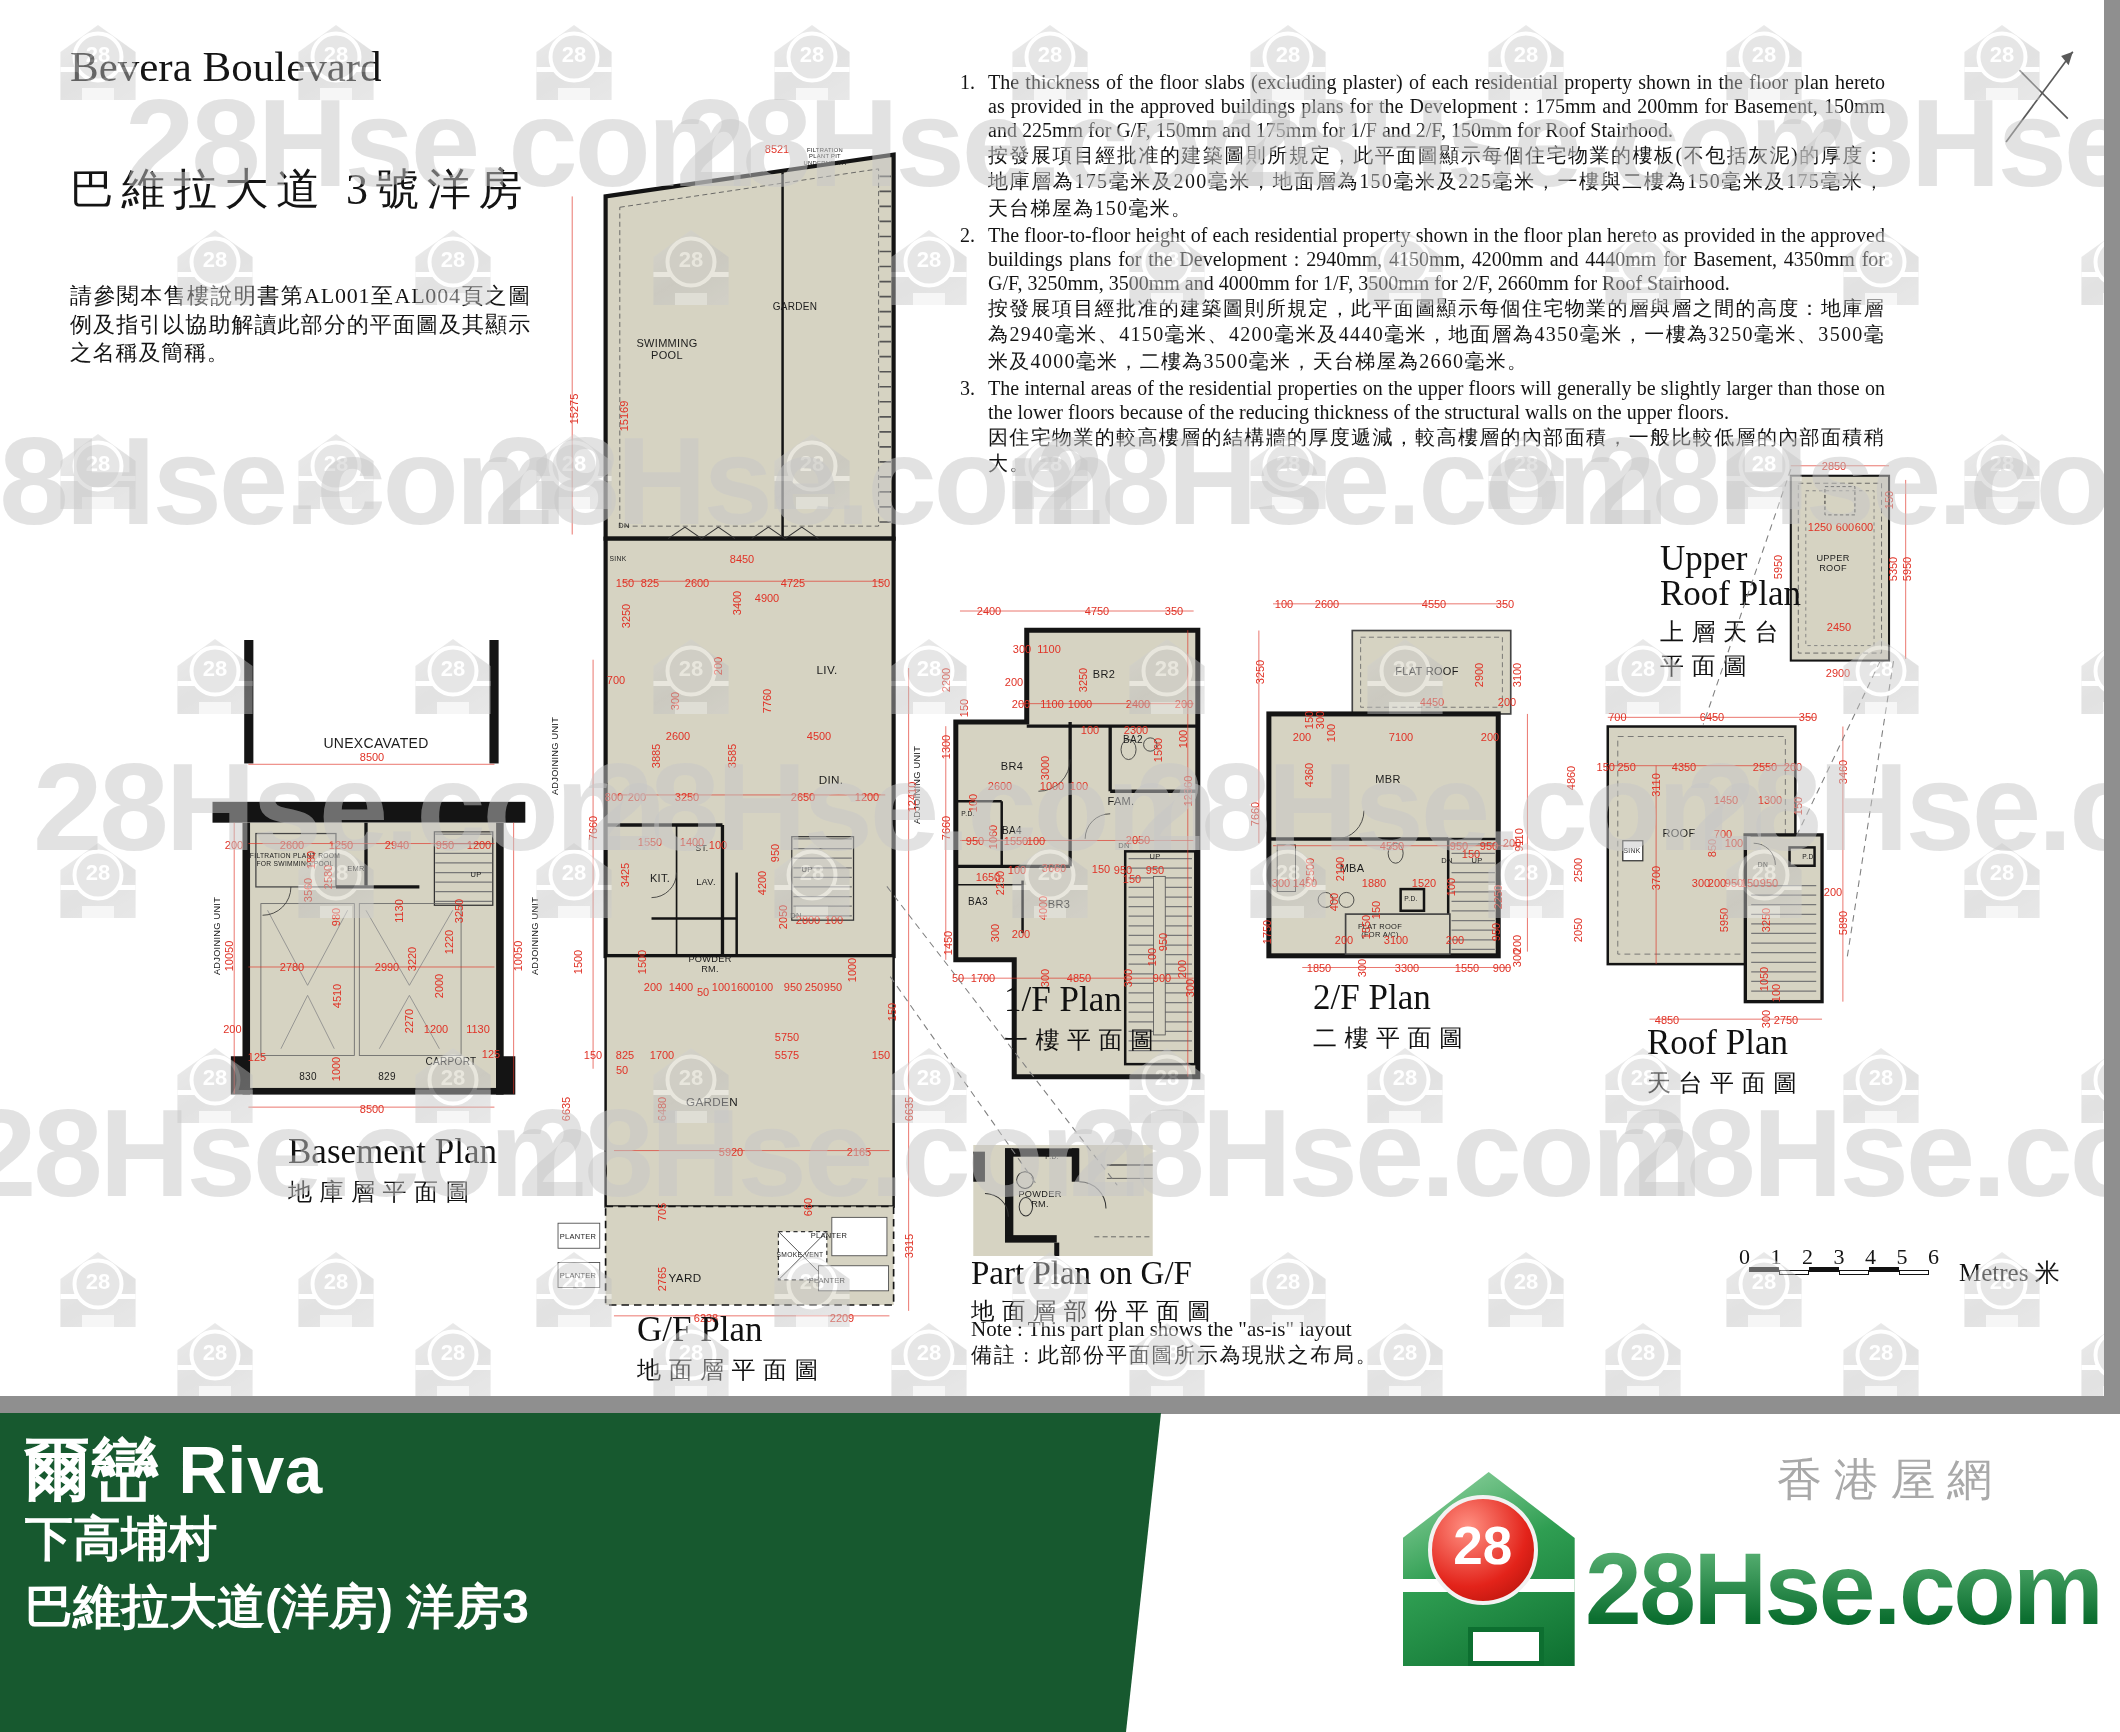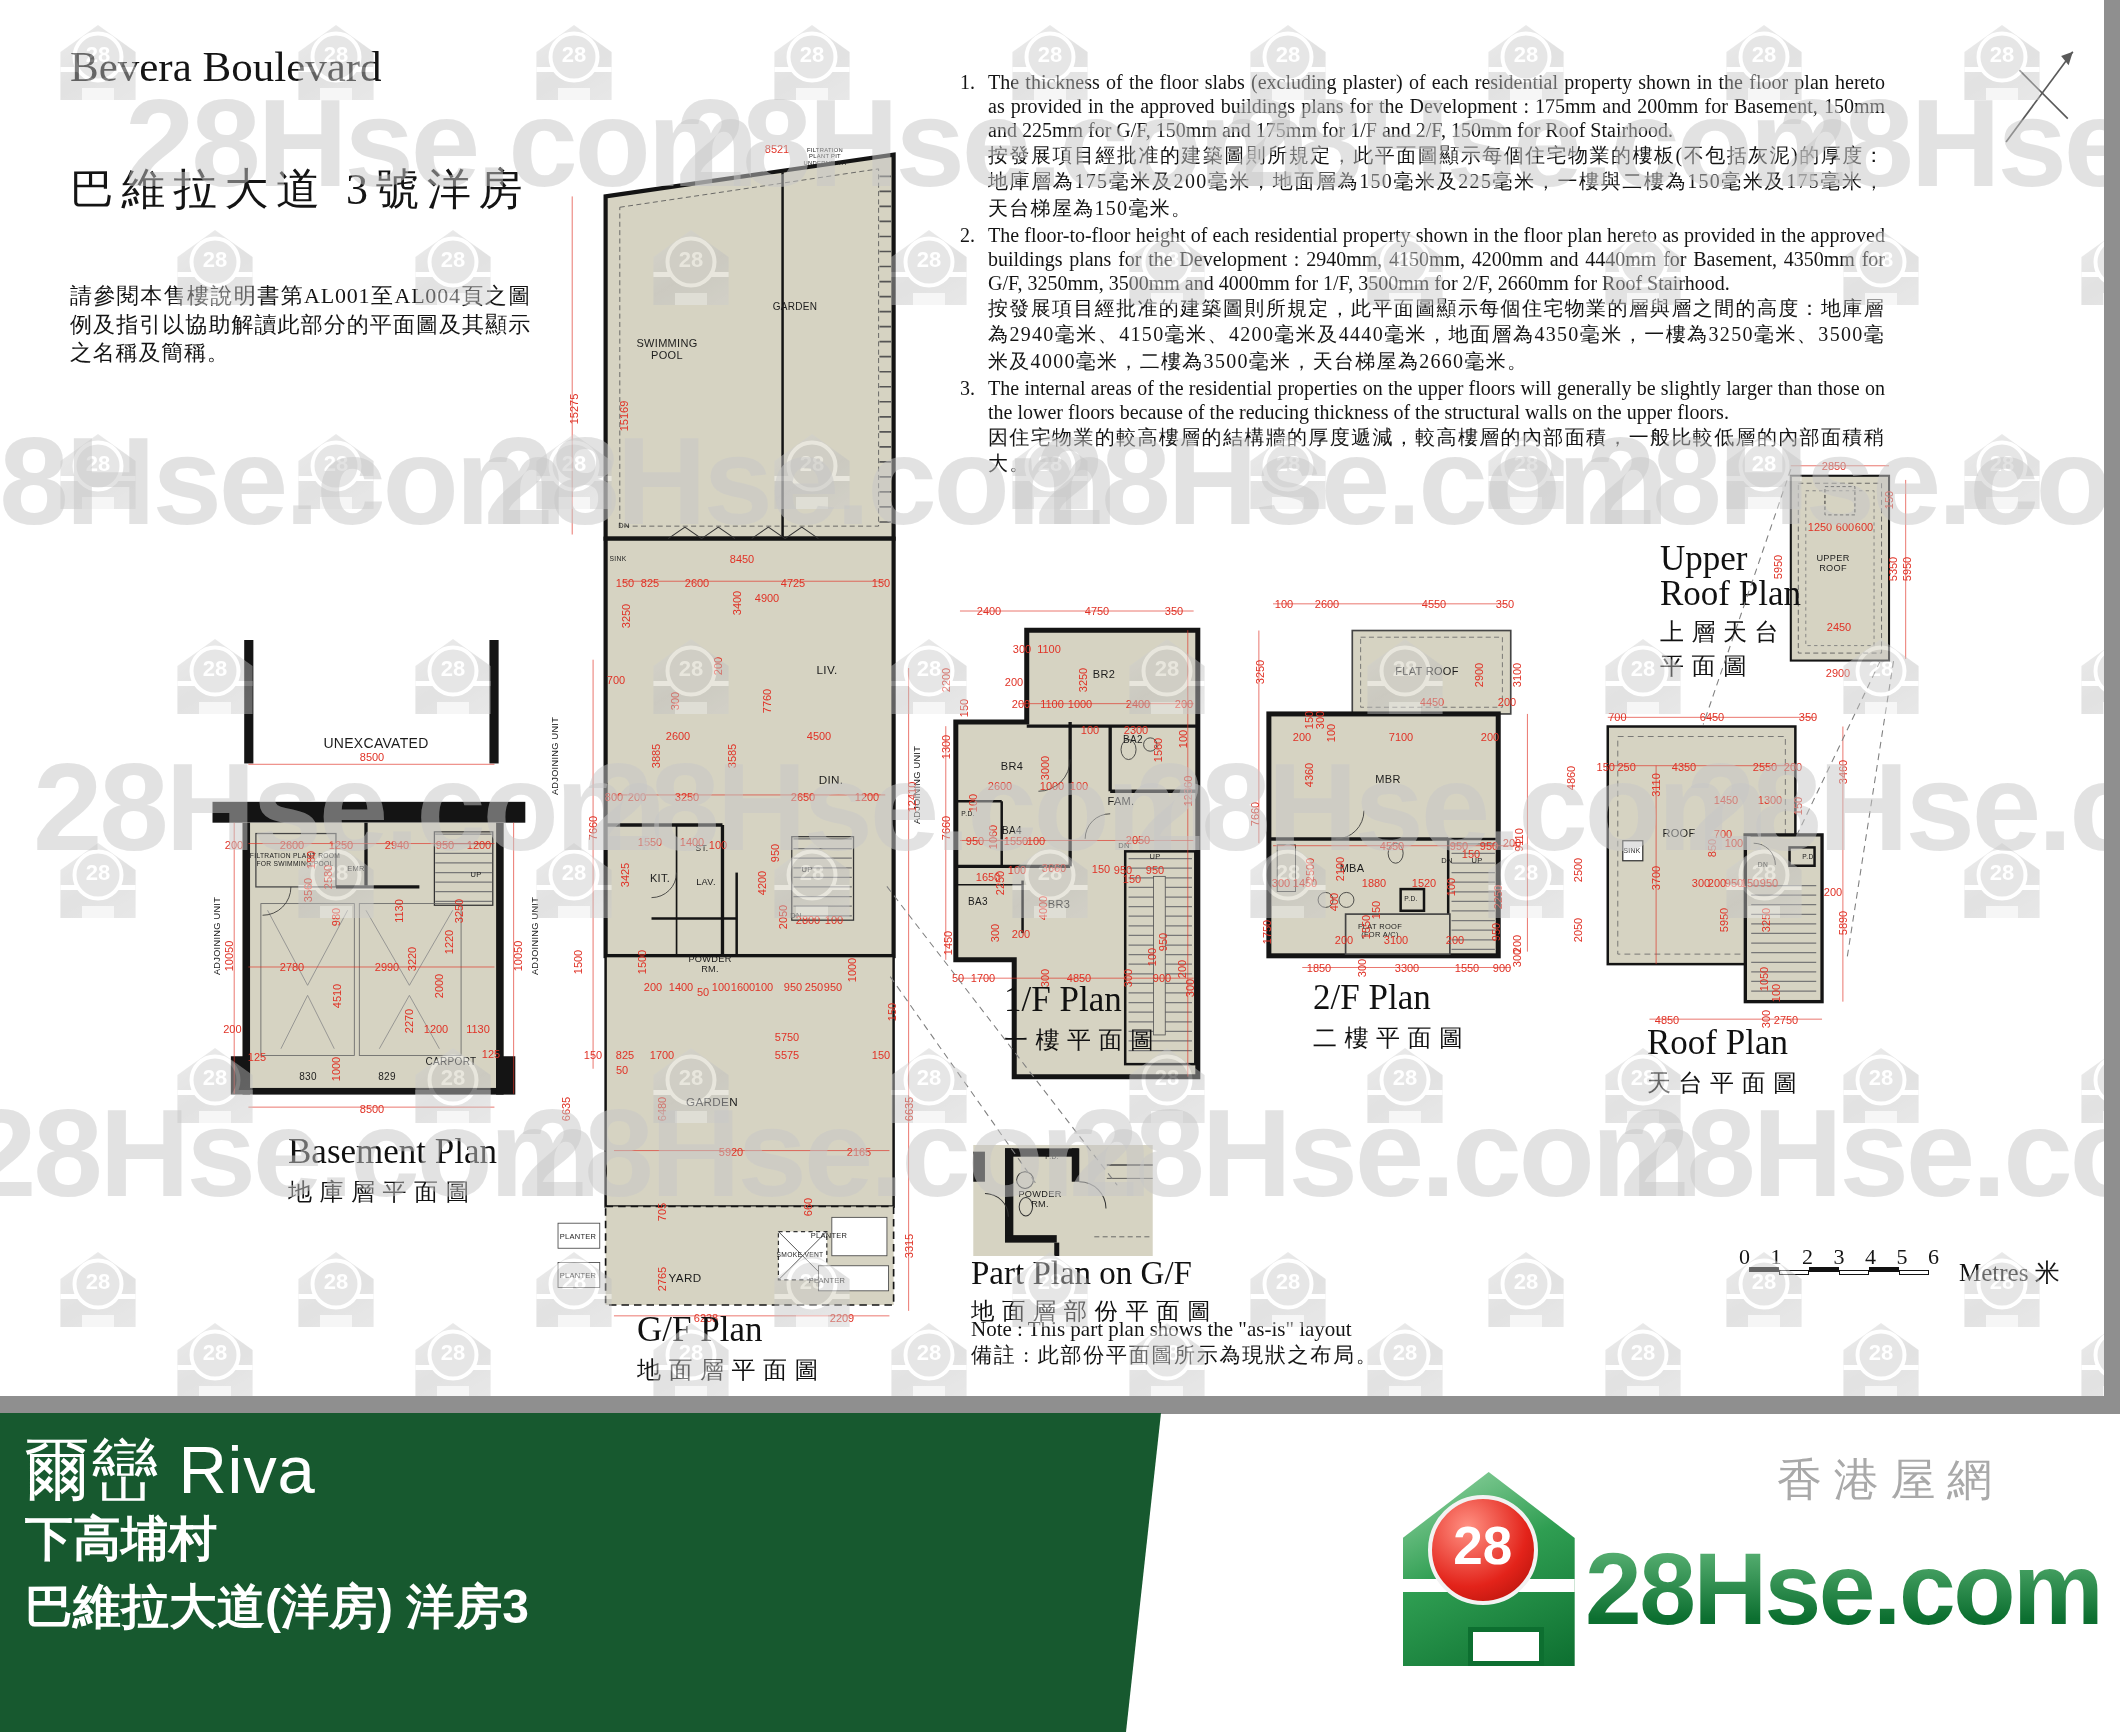--- a/index.html
+++ b/index.html
@@ -55,21 +55,21 @@
   .wm-circle{position:absolute;left:50%;top:42%;transform:translate(-50%,-50%);width:43px;height:43px;
              border-radius:50%;border:4.2px solid #fff;background:#c9c9c9;color:#fff;
              font:bold 22px/38px "Liberation Sans",sans-serif;text-align:center;font-style:normal;}
   .wm-text{position:absolute;font:bold 125px "Liberation Sans",sans-serif;color:#c7c7c7;opacity:.5;
            letter-spacing:-3.3px;white-space:nowrap;}
   
   .strip-right{position:absolute;left:2104px;top:0;width:16.7px;height:1413px;background:#8f8f8f;z-index:6;}
   .strip-bottom{position:absolute;left:0;top:1396px;width:2121px;height:17.5px;background:#8f8f8f;z-index:6;}
   .banner{position:absolute;left:0;top:1413px;width:1161px;height:319px;z-index:7;
           clip-path:polygon(0 0,100% 0,calc(100% - 35px) 100%,0 100%);}
-  .banner .t1{position:absolute;left:23.4px;top:11.7px;font-size:67px;font-weight:normal;color:#fff;letter-spacing:0.8px;}
+  .banner .t1{position:absolute;left:23.4px;top:11.7px;font-size:67px;font-weight:bold;color:#fff;letter-spacing:0.8px;}
   .banner .t2{position:absolute;left:25px;top:94px;font-size:48px;font-weight:bold;color:#fff;}
   .banner .t3{position:absolute;left:25px;top:162px;font-size:48px;font-weight:bold;color:#fff;}
   .banner .t4{position:absolute;left:25px;top:235px;font-size:41px;font-weight:bold;color:#fff;}
   
   .logo{position:absolute;left:1386px;top:1432px;width:735px;height:301px;z-index:7;}
   .logo-house{position:absolute;left:16.7px;top:40px;width:172px;height:194px;}
   .lh-body{position:absolute;left:0;top:0;right:0;bottom:0;
            background:linear-gradient(155deg,#9ad8a8,#2f9e52 45%,#0d6f30);
            clip-path:polygon(50% 0,100% 34%,100% 100%,0 100%,0 34%);}
   .lh-body::after{content:"";position:absolute;left:0;right:0;top:55%;height:7%;background:#fff;}

